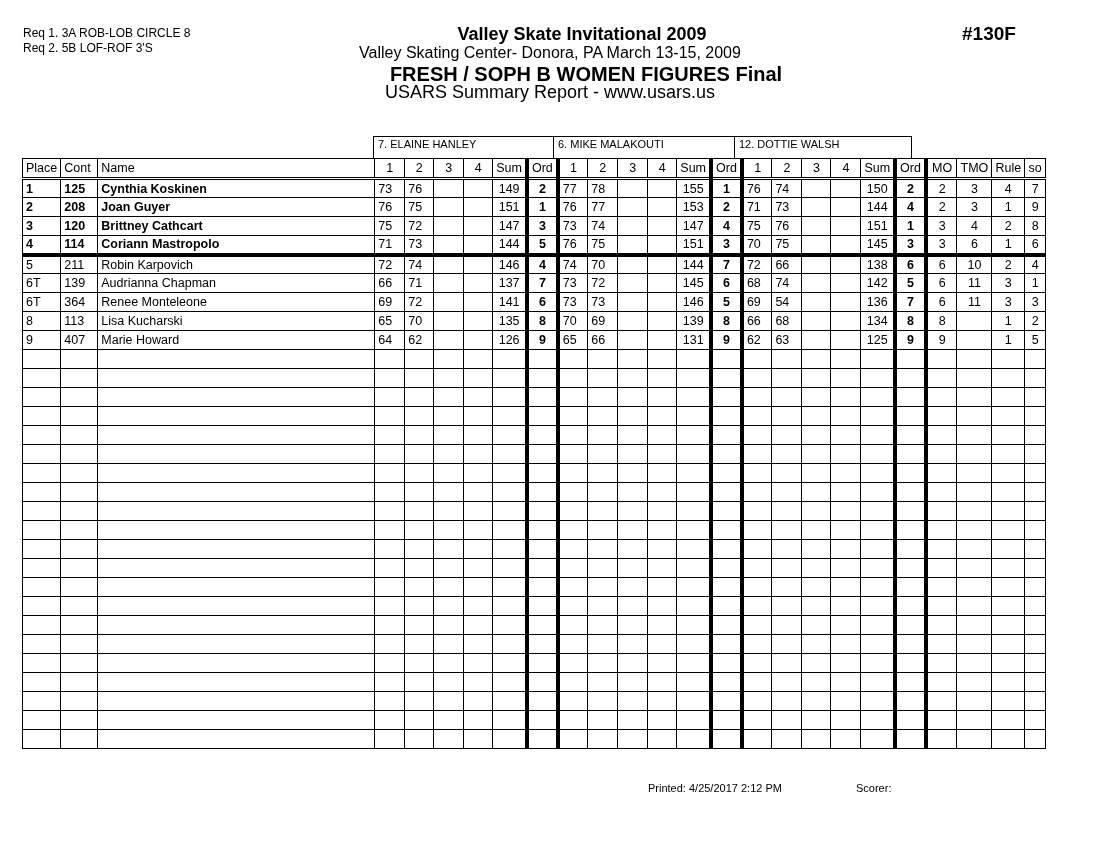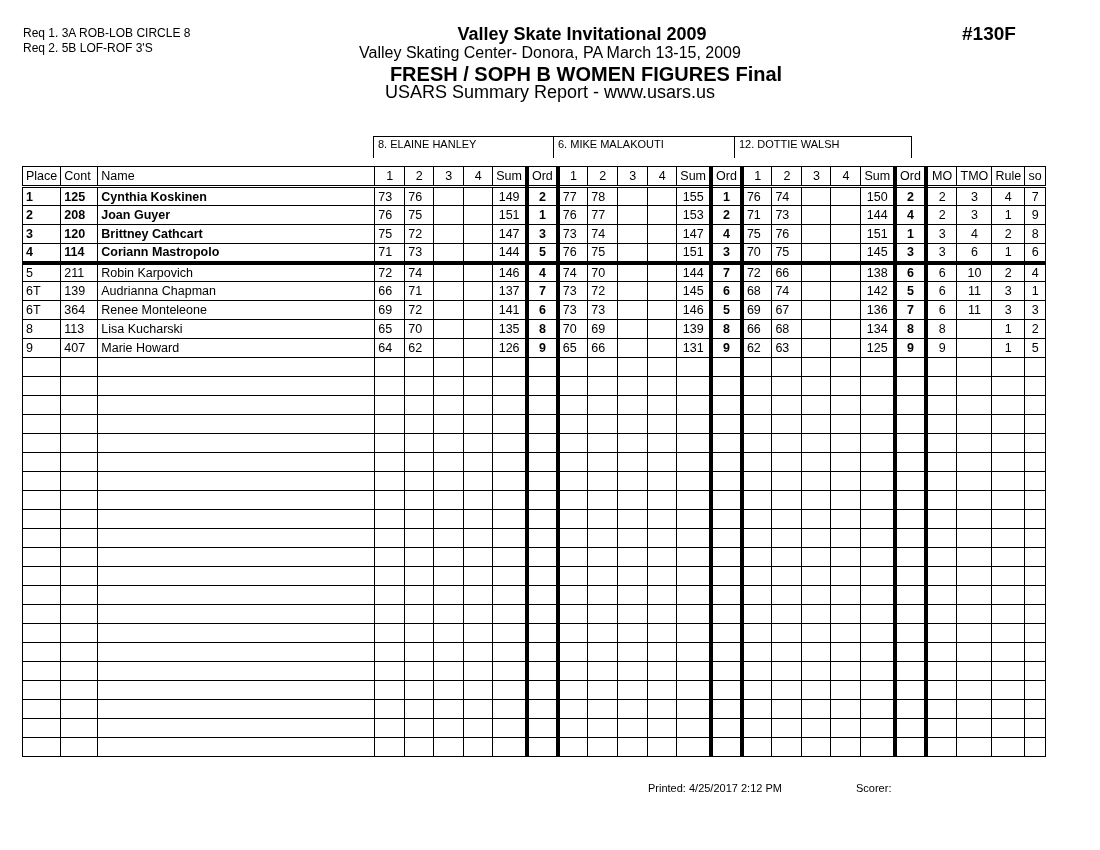--- a/index.html
+++ b/index.html
@@ -7,21 +7,21 @@
   .req { position:absolute; left:23px; font-size:12px; line-height:14px; }
   .center { position:absolute; left:0; width:1100px; text-align:center; white-space:nowrap; }
   .t1 { top:24px; font-size:18px; font-weight:bold;padding-left:32px; }
   .t2 { top:44px; font-size:16px; }
   .t3 { top:63px; font-size:20px; font-weight:bold;padding-left:36px; }
   .t4 { top:82px; font-size:18px; }
   .eventno { position:absolute; left:962px; top:23px; font-size:19px; font-weight:bold; }
 
   .judgebox { position:absolute; top:136px; height:22px; border:1px solid #000; border-bottom:none; font-size:11px; line-height:14px; padding-left:4px; box-sizing:border-box; }
 
-  table.grid { position:absolute; left:22px; top:158px; border-collapse:collapse; table-layout:fixed; font-size:12.5px;margin-top:8px; }
+  table.grid { position:absolute; left:22px; top:158px; border-collapse:collapse; table-layout:fixed; font-size:12.5px; }
   table.grid td { border:1px solid #000; height:19px; padding:0 3px; white-space:nowrap; overflow:hidden; box-sizing:border-box; }
   table.grid tr.hdr td { border-bottom:3px double #000; height:20px; }
   table.grid tr.top td { font-weight:bold; }
   table.grid tr.top .nb { font-weight:normal; }
   table.grid tr.sep td { border-bottom:4px solid #000; }
   .r { text-align:center; }
   .c { text-align:center; }
   .ord { font-weight:bold; border-left:4px solid #000 !important; border-right:4px solid #000 !important; }
   .hdr .ord { font-weight:normal; }
   .footer { position:absolute; top:782px; font-size:11px; }
@@ -31,21 +31,21 @@
 
 <div class="req" style="top:26px">Req  1.  3A ROB-LOB CIRCLE 8</div>
 <div class="req" style="top:41px">Req  2.  5B LOF-ROF 3'S</div>
 
 <div class="center t1">Valley Skate Invitational 2009</div>
 <div class="center t2">Valley Skating Center- Donora, PA  March 13-15, 2009</div>
 <div class="center t3">FRESH / SOPH B WOMEN FIGURES Final</div>
 <div class="center t4">USARS Summary Report - www.usars.us</div>
 <div class="eventno">#130F</div>
 
-<div class="judgebox" style="left:373px;width:181px">8.  ELAINE HANLEY</div>
+<div class="judgebox" style="left:373px;width:181px">7.  ELAINE HANLEY</div>
 <div class="judgebox" style="left:553px;width:182px">6.  MIKE MALAKOUTI</div>
 <div class="judgebox" style="left:734px;width:178px">12.  DOTTIE WALSH</div>
 
 <table class="grid">
   <colgroup>
     <col style="width:37px">
       <col style="width:37px">
       <col style="width:277px">
     <col style="width:30px">
       <col style="width:29px">
@@ -270,21 +270,21 @@
         <td class="nb"></td>
         <td class="r nb">141</td>
         <td class="c ord">6</td>
         <td class="nb">73</td>
         <td class="nb">73</td>
         <td class="nb"></td>
         <td class="nb"></td>
         <td class="r nb">146</td>
         <td class="c ord">5</td>
         <td class="nb">69</td>
-        <td class="nb">67</td>
+        <td class="nb">54</td>
         <td class="nb"></td>
         <td class="nb"></td>
         <td class="r nb">136</td>
         <td class="c ord">7</td>
         <td class="c nb">6</td>
         <td class="c nb">11</td>
         <td class="c nb">3</td>
         <td class="c nb">3</td>
       </tr>
       <tr>

